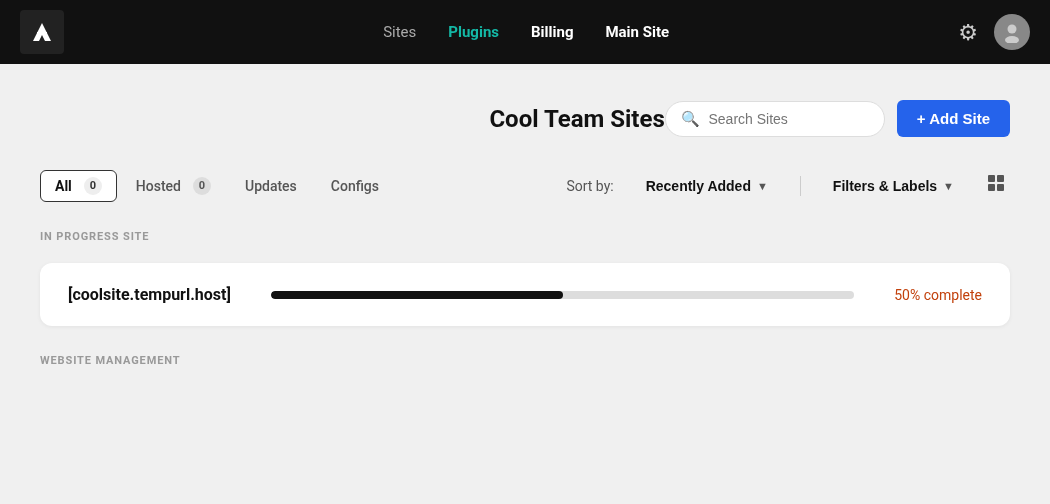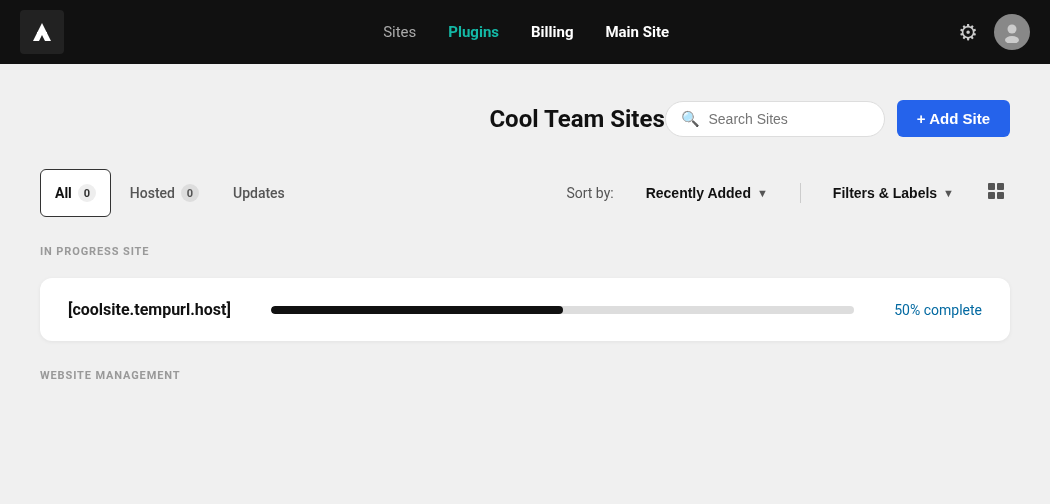--- a/index.html
+++ b/index.html
@@ -141,22 +141,22 @@
       gap: 0;
     }
     .tab-group {
       display: flex;
       align-items: center;
       gap: 4px;
     }
     .tab {
       display: flex;
       align-items: center;
-      gap: 6px;
-      padding: 14px 14px;
+      gap: 12px;
+      padding: 6px 14px;
       font-size: 14px;
       font-weight: 500;
       color: #555;
       cursor: pointer;
       border-radius: 6px;
       border: 1px solid transparent;
     }
     .tab.active {
       border: 1.5px solid #333;
       background: #fff;
@@ -260,21 +260,21 @@
       height: 8px;
       overflow: hidden;
     }
     .progress-bar-fill {
       height: 100%;
       background: #111;
       border-radius: 4px;
     }
     .progress-label {
       font-size: 14px;
-      color: #0369a1;
+      color: #c2410c;
       white-space: nowrap;
     }
 
     
     .website-mgmt-label {
       font-size: 11px;
       font-weight: 700;
       color: #999;
       letter-spacing: 0.08em;
       text-transform: uppercase;
@@ -326,20 +326,23 @@
       <div class="tab active">
         <span>All</span>
         <span class="tab-badge">0</span>
       </div>
       <div class="tab">
         <span>Hosted</span>
         <span class="tab-badge">0</span>
       </div>
       <div class="tab">
         <span>Updates</span>
+      </div>
+      <div class="tab">
+        <span>Configs</span>
       </div>
     </div>
     <div class="tabs-right">
       <span class="sort-label">Sort by:</span>
       <button class="dropdown-btn">
         <span>Recently Added</span>
         <span class="chevron">▼</span>
       </button>
       <div class="divider-btn"></div>
       <button class="dropdown-btn">

